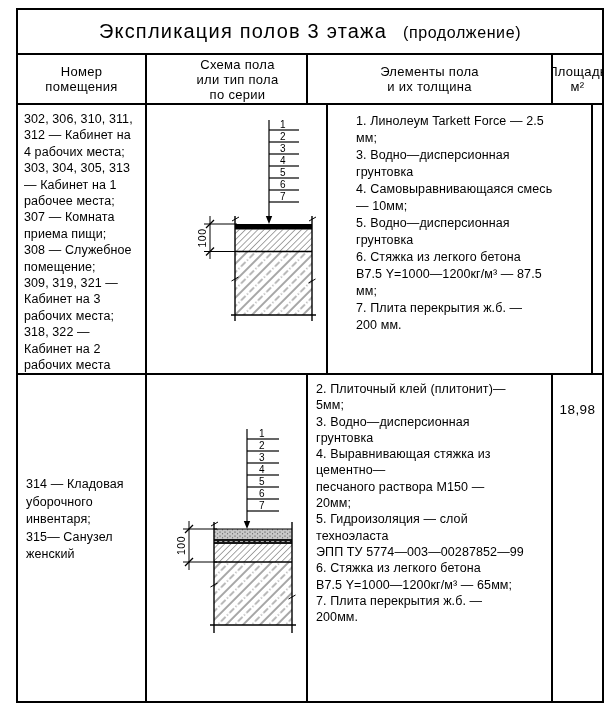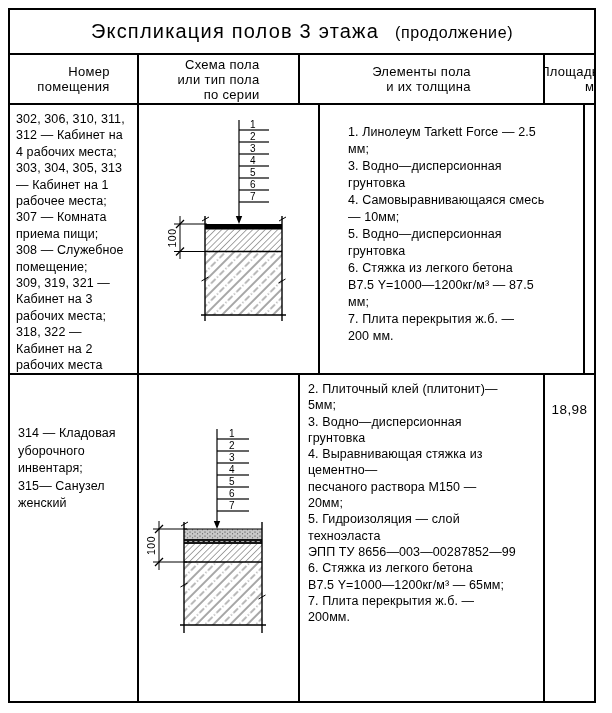--- a/index.html
+++ b/index.html
@@ -1,54 +1,54 @@
 <!DOCTYPE html>
 <html lang="ru"><head>
 <meta charset="utf-8">
 <style>
   html,body{margin:0;padding:0;background:#fff;}
   .page{
     position:relative;width:612px;height:713px;background:#fff;
     font-family:"Liberation Sans", sans-serif;color:#000;overflow:hidden;
   }
   .frame{
-    position:absolute;left:8px;top:8px;width:588px;height:695px;
+    position:absolute;left:16px;top:8px;width:588px;height:695px;
     border:2px solid #000;box-sizing:border-box;
     display:flex;flex-direction:column;background:#fff;
   }
   .title-row{
     height:45px;flex:0 0 45px;border-bottom:2px solid #000;box-sizing:border-box;
     display:flex;align-items:center;justify-content:center;gap:16px;
   }
   .title-main{font-size:20px;letter-spacing:1.2px;white-space:nowrap;}
   .title-suffix{font-size:16px;letter-spacing:0.6px;white-space:nowrap;padding-top:3px;}
   .hdr-row{
     height:50px;flex:0 0 50px;border-bottom:2px solid #000;box-sizing:border-box;
     display:flex;
   }
   .body-row{display:flex;box-sizing:border-box;}
   .row-1{height:270px;flex:0 0 270px;border-bottom:2px solid #000;gap:20px;}
   .row-2{flex:1 1 auto;}
   .c{box-sizing:border-box;border-right:2px solid #000;overflow:hidden;}
   .c:last-child{border-right:none;}
   .c1{width:129px;flex:0 0 129px;}
-  .c2{width:161px;flex:0 0 161px;}
+  .c2{width:161px;flex:0 0 161px;padding-left:22px;}
   .c3{width:245px;flex:0 0 245px;}
   .c4{flex:1 1 auto;}
   .hdr-cell{
-    display:flex;align-items:center;justify-content:center;text-align:right;
+    display:flex;align-items:center;justify-content:center;text-align:center;
     font-size:13px;line-height:15px;white-space:pre-line;letter-spacing:0.3px;
   }
   .rooms{
     font-size:12.5px;letter-spacing:0.1px;white-space:pre-line;
   }
   .rooms-1{padding:6px 2px 0 6px;line-height:16.4px;}
-  .rooms-2{padding:50px 2px 0 8px;line-height:17.5px;}
+  .rooms-2{padding:101px 2px 0 8px;line-height:17.5px;}
   .elements{font-size:12.5px;letter-spacing:0.1px;}
-  .elements-1{padding:19px 4px 0 8px;line-height:17px;}
+  .elements-1{padding:8px 4px 0 8px;line-height:17px;}
   .elements-2{padding:6px 4px 0 8px;line-height:16.3px;}
   .el-item{white-space:pre-line;}
   .area{text-align:center;font-size:13.5px;letter-spacing:0.4px;}
   .area-1{padding-top:85px;}
   .area-2{padding-top:27px;}
   .schema-cell{position:relative;}
   svg{display:block;}
   .sch-num{font-size:10px;letter-spacing:0.3px;}
   .sch-dim{font-size:10.5px;letter-spacing:0.5px;}
 </style>
@@ -254,21 +254,21 @@
         <div class="el-item">2. Плиточный клей (плитонит)—
 5мм;</div>
         <div class="el-item">3. Водно—дисперсионная
 грунтовка</div>
         <div class="el-item">4. Выравнивающая стяжка из
 цементно—
 песчаного раствора М150 —
 20мм;</div>
         <div class="el-item">5. Гидроизоляция — слой
 техноэласта
-ЭПП ТУ 8656—003—00287852—99</div>
+ЭПП ТУ 5774—003—00287852—99</div>
         <div class="el-item">6. Стяжка из легкого бетона
 В7.5 Y=1000—1200кг/м³ — 65мм;</div>
         <div class="el-item">7. Плита перекрытия ж.б. —
 200мм.</div>
       </div>
 
       <div class="c c4 area area-2">18,98</div>
     </div>
 
   </div>

